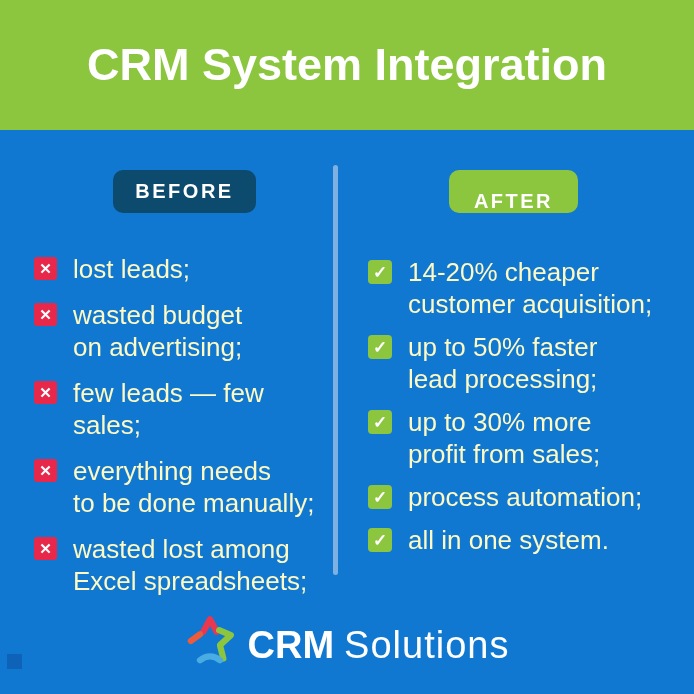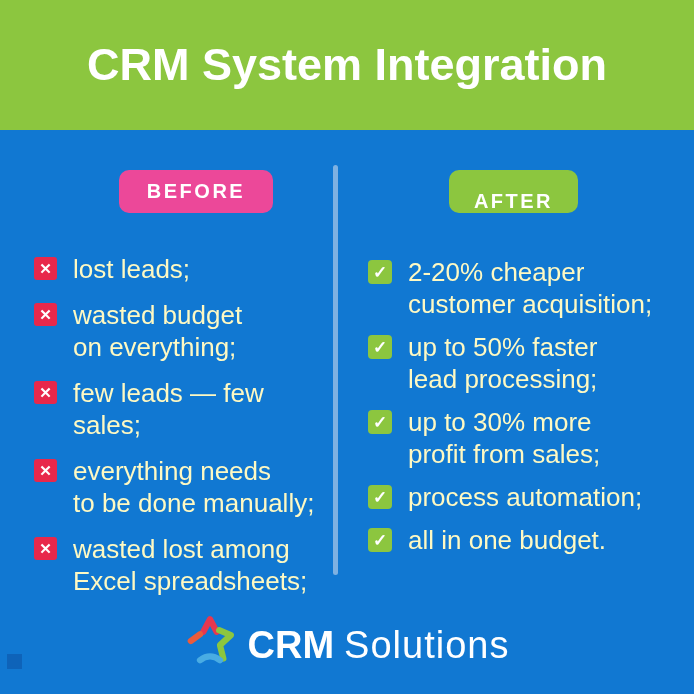--- a/index.html
+++ b/index.html
@@ -16,21 +16,21 @@
     display:flex;align-items:center;justify-content:center;
   }
   .header h1{
     margin:0;color:#FFFFFF;font-size:45px;font-weight:700;letter-spacing:0px;
   }
   .badge{
     position:absolute;top:170px;height:43px;border-radius:10px;
     display:flex;align-items:center;justify-content:center;
     color:#FFFFFF;font-size:20px;font-weight:700;letter-spacing:2.5px;
   }
-  .badge.before{left:119px;width:154px;background:#ec4899;}
+  .badge.before{left:113px;width:143px;background:#0c4a6e;}
   .badge.after{left:449px;width:129px;background:#8CC63F;align-items:flex-end;}
   .divider{
     position:absolute;left:333px;top:165px;width:5px;height:410px;
     border-radius:3px;background:#7EB1E2;
   }
   .list{
     position:absolute;display:flex;flex-direction:column;
   }
   .list.before-list{left:34px;top:253px;width:290px;gap:14px;}
   .list.after-list{left:368px;top:256px;width:300px;gap:11px;}
@@ -79,21 +79,21 @@
   <div class="divider"></div>
 
   <div class="list before-list">
     <div class="row">
       <span class="bullet cross">✕</span>
       <span class="txt">lost leads;</span>
     </div>
     <div class="row">
       <span class="bullet cross">✕</span>
       <span class="txt">wasted budget
-on everything;</span>
+on advertising;</span>
     </div>
     <div class="row">
       <span class="bullet cross">✕</span>
       <span class="txt">few leads — few
 sales;</span>
     </div>
     <div class="row">
       <span class="bullet cross">✕</span>
       <span class="txt">everything needs
 to be done manually;</span>
@@ -101,40 +101,40 @@
     <div class="row">
       <span class="bullet cross">✕</span>
       <span class="txt">wasted lost among
 Excel spreadsheets;</span>
     </div>
   </div>
 
   <div class="list after-list">
     <div class="row">
       <span class="bullet check">✓</span>
-      <span class="txt">2-20% cheaper
+      <span class="txt">14-20% cheaper
 customer acquisition;</span>
     </div>
     <div class="row">
       <span class="bullet check">✓</span>
       <span class="txt">up to 50% faster
 lead processing;</span>
     </div>
     <div class="row">
       <span class="bullet check">✓</span>
       <span class="txt">up to 30% more
 profit from sales;</span>
     </div>
     <div class="row">
       <span class="bullet check">✓</span>
       <span class="txt">process automation;</span>
     </div>
     <div class="row">
       <span class="bullet check">✓</span>
-      <span class="txt">all in one budget.</span>
+      <span class="txt">all in one system.</span>
     </div>
   </div>
 
   <div class="footer">
     <svg class="star" viewBox="0 0 60 62" fill="none" stroke-linecap="round" stroke-linejoin="round">
       <path d="M 22 20 L 30 5 L 38 20" stroke="#E8374F" stroke-width="7.5"></path>
       <path d="M 41 18 L 55 24 L 42 36 L 46 52" stroke="#8CC63F" stroke-width="7.5"></path>
       <path d="M 42 54 Q 30 45 18 54" stroke="#49ACE3" stroke-width="7.5"></path>
       <path d="M 7 31 L 18 23" stroke="#EB5B3C" stroke-width="7.5"></path>
     </svg>

